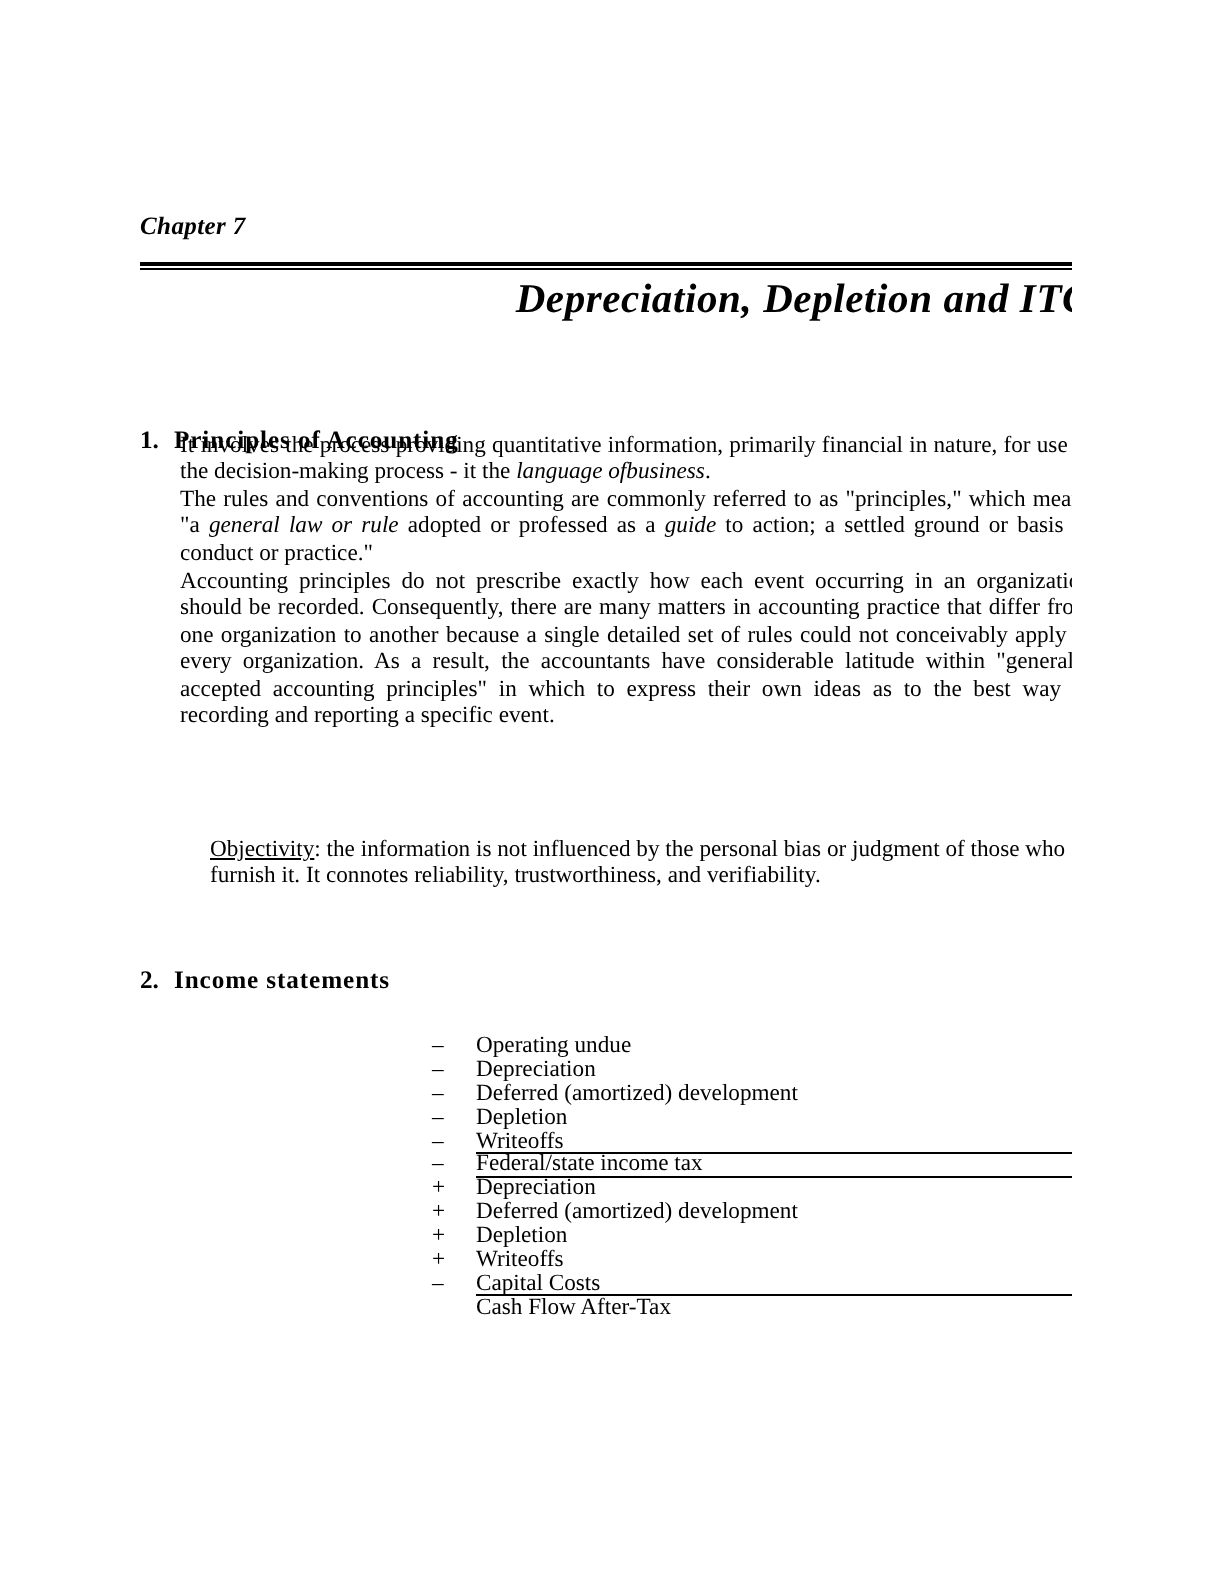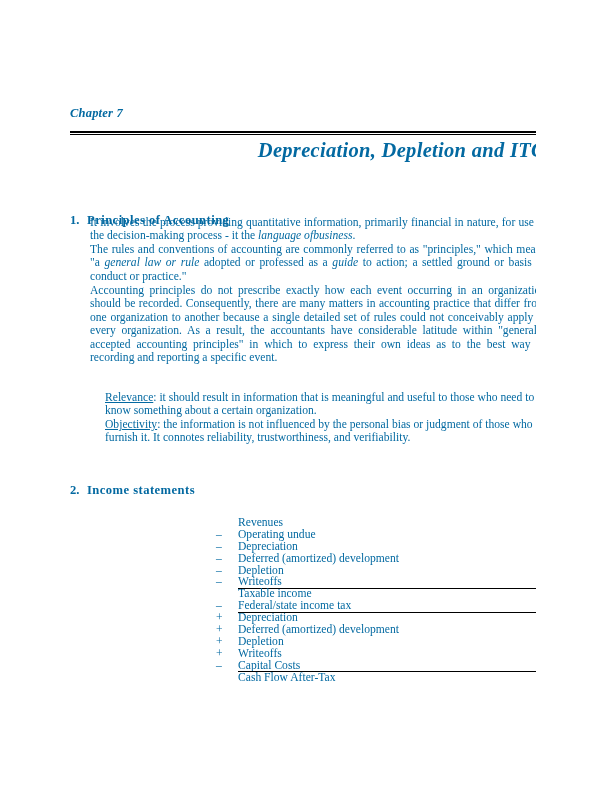--- a/index.html
+++ b/index.html
@@ -7,21 +7,21 @@
     margin: 0;
     padding: 0;
     background: #ffffff;
   }
   .page {
     position: relative;
     width: 536px;
     height: 792px;
     background: #ffffff;
     font-family: "Liberation Serif", "DejaVu Serif", serif;
-    color: #0369a1;
+    color: #000000;
     overflow: hidden;
     box-sizing: border-box;
   }
 
   
   .chapter-label {
     position: absolute;
     left: 70px;
     top: 106px;
     font-size: 12.5px;
@@ -171,58 +171,49 @@
     <span class="num">1.</span><span class="txt">Principles of Accounting</span>
   </div>
 
   <div class="body-block body-indent para" id="p1"><span>It involves the process providing quantitative information, primarily financial in nature, for use in the decision-making process - it the </span><span class="it">language ofbusiness</span><span>.</span></div>
 
   <div class="body-block body-indent para" id="p2"><span>The rules and conventions of accounting are commonly referred to as "principles," which means "a </span><span class="it">general law or rule</span><span> adopted or professed as a </span><span class="it">guide</span><span> to action; a settled ground or basis of conduct or practice."</span></div>
 
   <div class="body-block body-indent para" id="p3">Accounting principles do not prescribe exactly how each event occurring in an organization should be recorded. Consequently, there are many matters in accounting practice that differ from one organization to another because a single detailed set of rules could not conceivably apply to every organization. As a result, the accountants have considerable latitude within "generally accepted accounting principles" in which to express their own ideas as to the best way of recording and reporting a specific event.</div>
 
 
-  <div class="criteria-block" id="crit1"><span class="ul">Relevance</span><span>: it should result in information that is meaningful and useful to those who need to know something about a certain organization.</span></div>
 
   <div class="criteria-block" id="crit2"><span class="ul">Objectivity</span><span>: the information is not influenced by the personal bias or judgment of those who furnish it. It connotes reliability, trustworthiness, and verifiability.</span></div>
 
 
   <div class="section-heading" id="sec2-heading">
     <span class="num">2.</span><span class="txt">Income statements</span>
   </div>
 
 
   <div class="cashflow" id="cashflow-table">
       <div class="cf-row">
-        <span class="cf-sign"></span>
-        <span class="cf-label">Revenues</span>
-      </div>
-      <div class="cf-row">
         <span class="cf-sign">–</span>
         <span class="cf-label">Operating undue</span>
       </div>
       <div class="cf-row">
         <span class="cf-sign">–</span>
         <span class="cf-label">Depreciation</span>
       </div>
       <div class="cf-row">
         <span class="cf-sign">–</span>
         <span class="cf-label">Deferred (amortized) development</span>
       </div>
       <div class="cf-row">
         <span class="cf-sign">–</span>
         <span class="cf-label">Depletion</span>
       </div>
       <div class="cf-row ruled">
         <span class="cf-sign">–</span>
         <span class="cf-label">Writeoffs</span>
-      </div>
-      <div class="cf-row">
-        <span class="cf-sign"></span>
-        <span class="cf-label">Taxable income</span>
       </div>
       <div class="cf-row ruled">
         <span class="cf-sign">–</span>
         <span class="cf-label">Federal/state income tax</span>
       </div>
       <div class="cf-row">
         <span class="cf-sign">+</span>
         <span class="cf-label">Depreciation</span>
       </div>
       <div class="cf-row">

